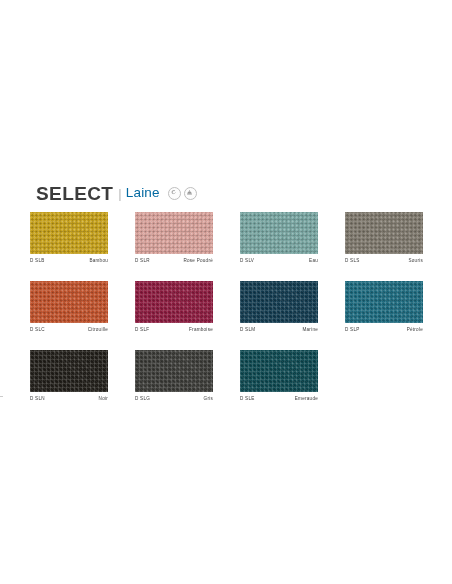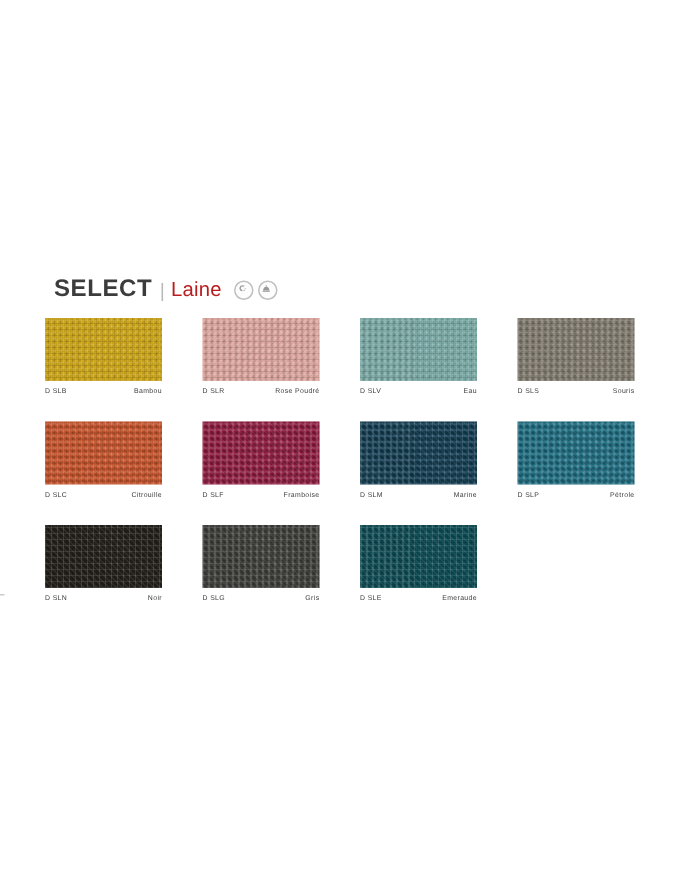--- a/index.html
+++ b/index.html
@@ -28,38 +28,38 @@
   
   .header {
     position: absolute;
     left: 36px;
     top: 184px;
     display: flex;
     align-items: center;
     height: 18px;
   }
   .brand {
-    font-size: 16px;
+    font-size: 19px;
     font-weight: bold;
     letter-spacing: 0.4px;
     color: #3c3c3c;
     line-height: 1;
   }
   .divider-bar {
     font-size: 13px;
     font-weight: normal;
     color: #b9b9b9;
     margin: 0 4px 0 5px;
     line-height: 1;
   }
   .collection {
     font-size: 13.5px;
     font-weight: normal;
     letter-spacing: 0.2px;
-    color: #b91c1c;
+    color: #0369a1;
     line-height: 1;
     text-align: center;
   }
   .cert-icons {
     display: flex;
     align-items: center;
     margin-left: 8px;
     gap: 3px;
   }
   .cert-icon {

